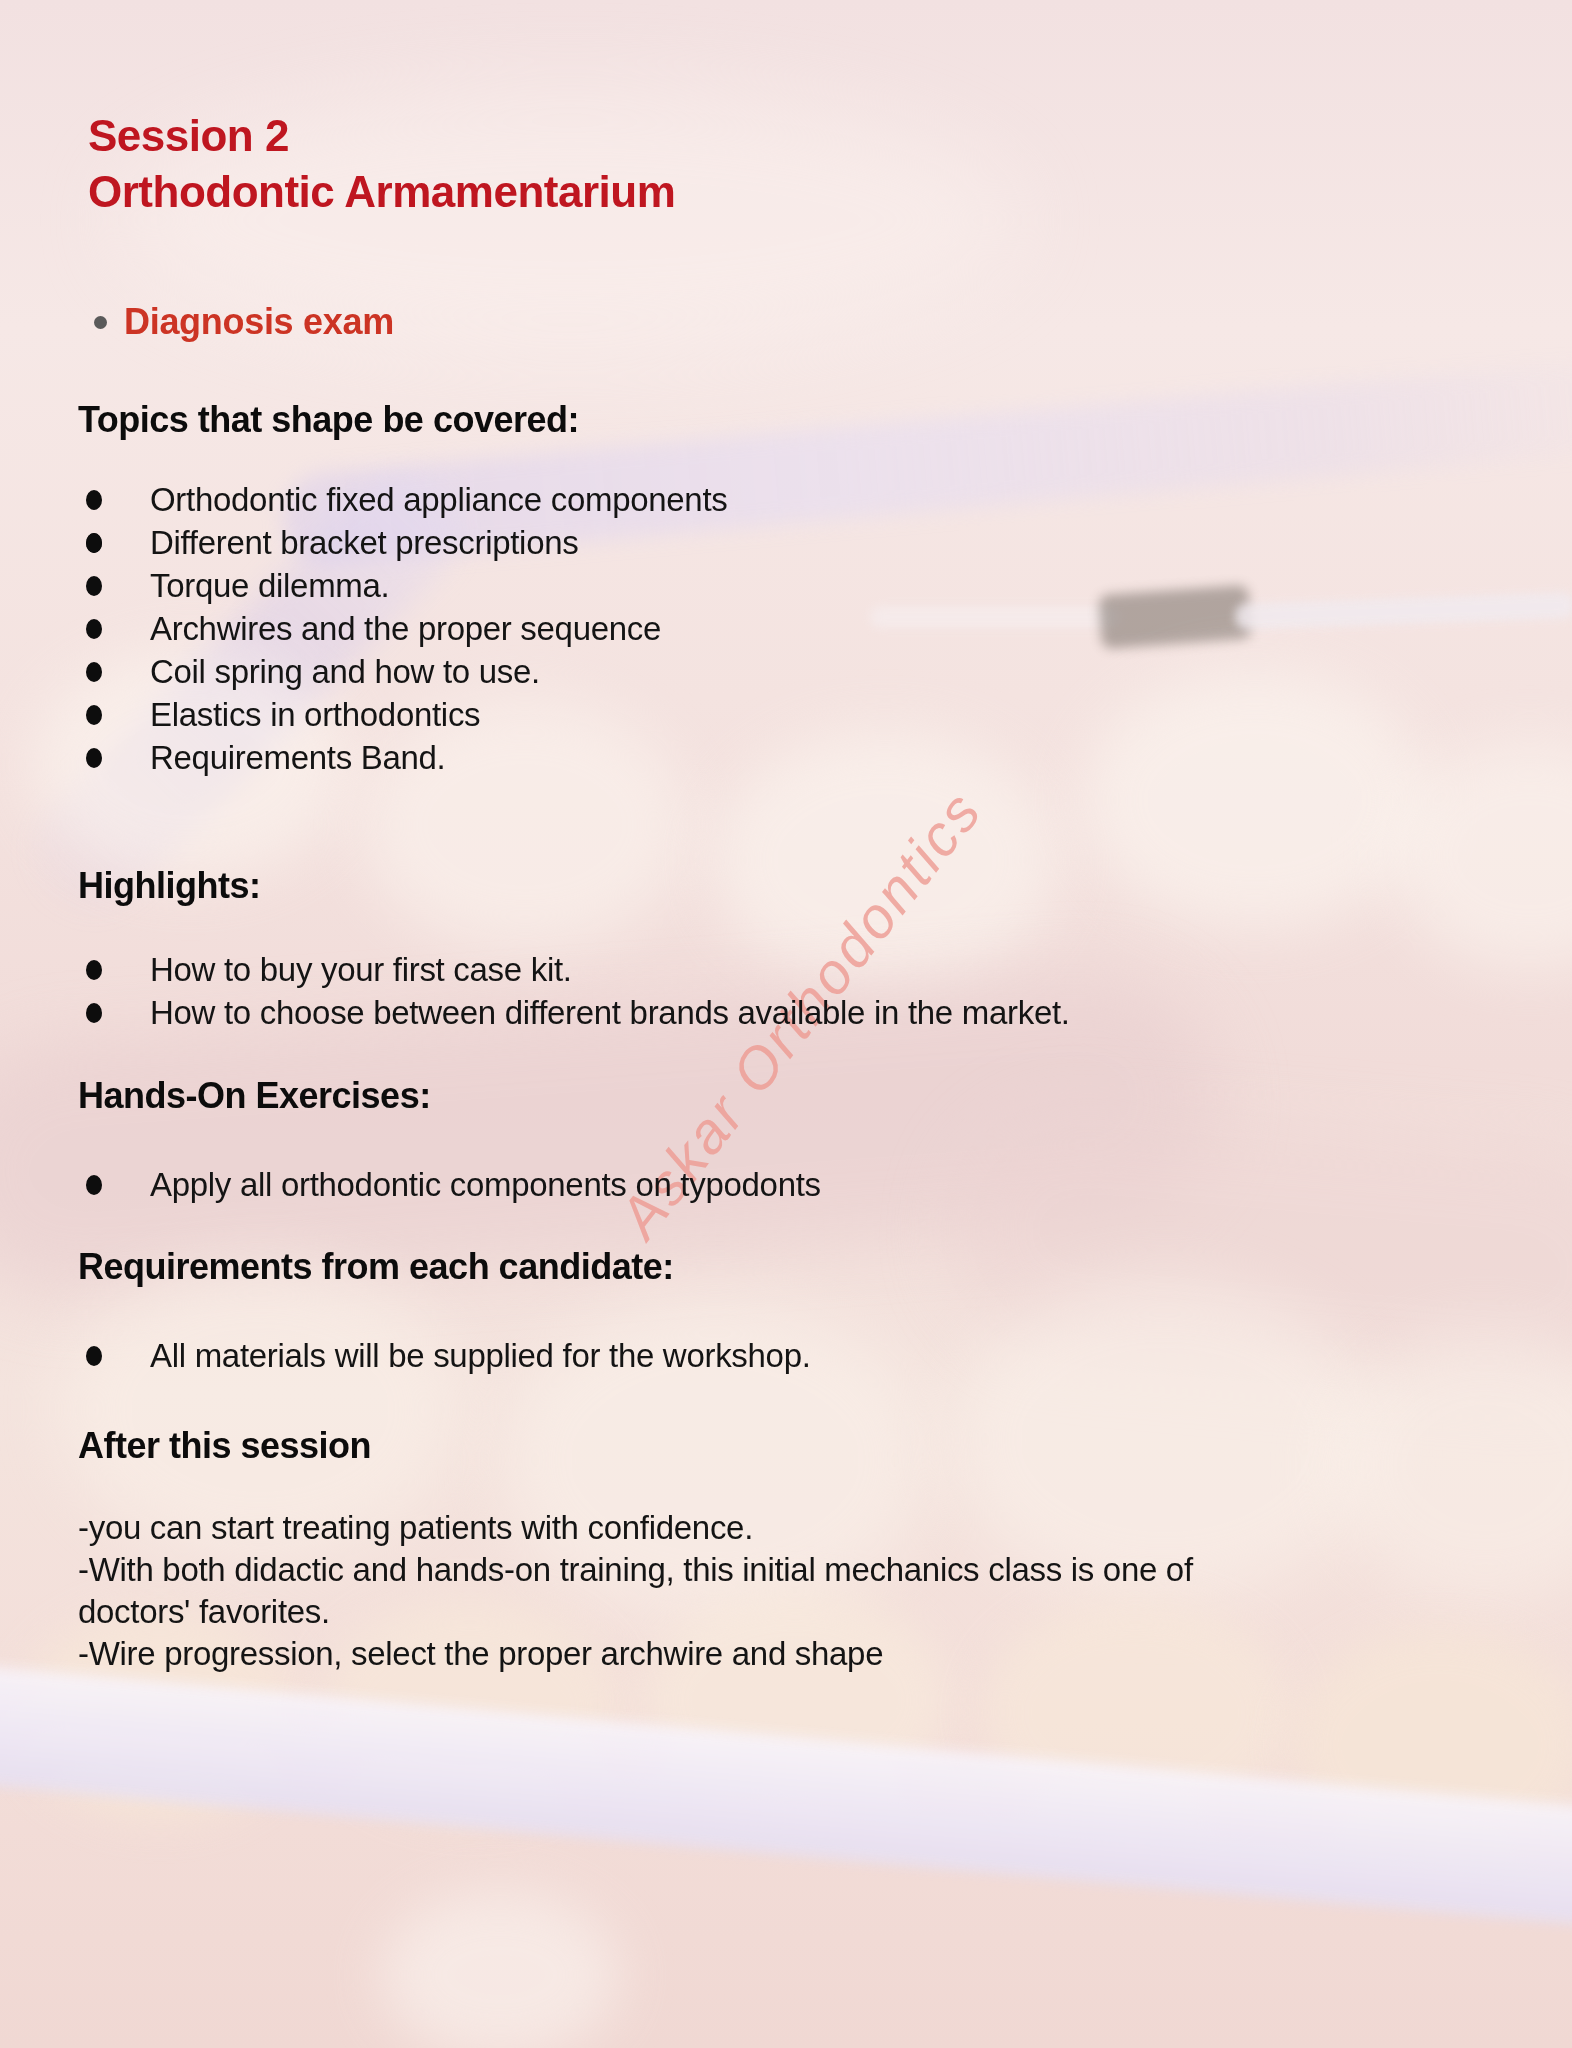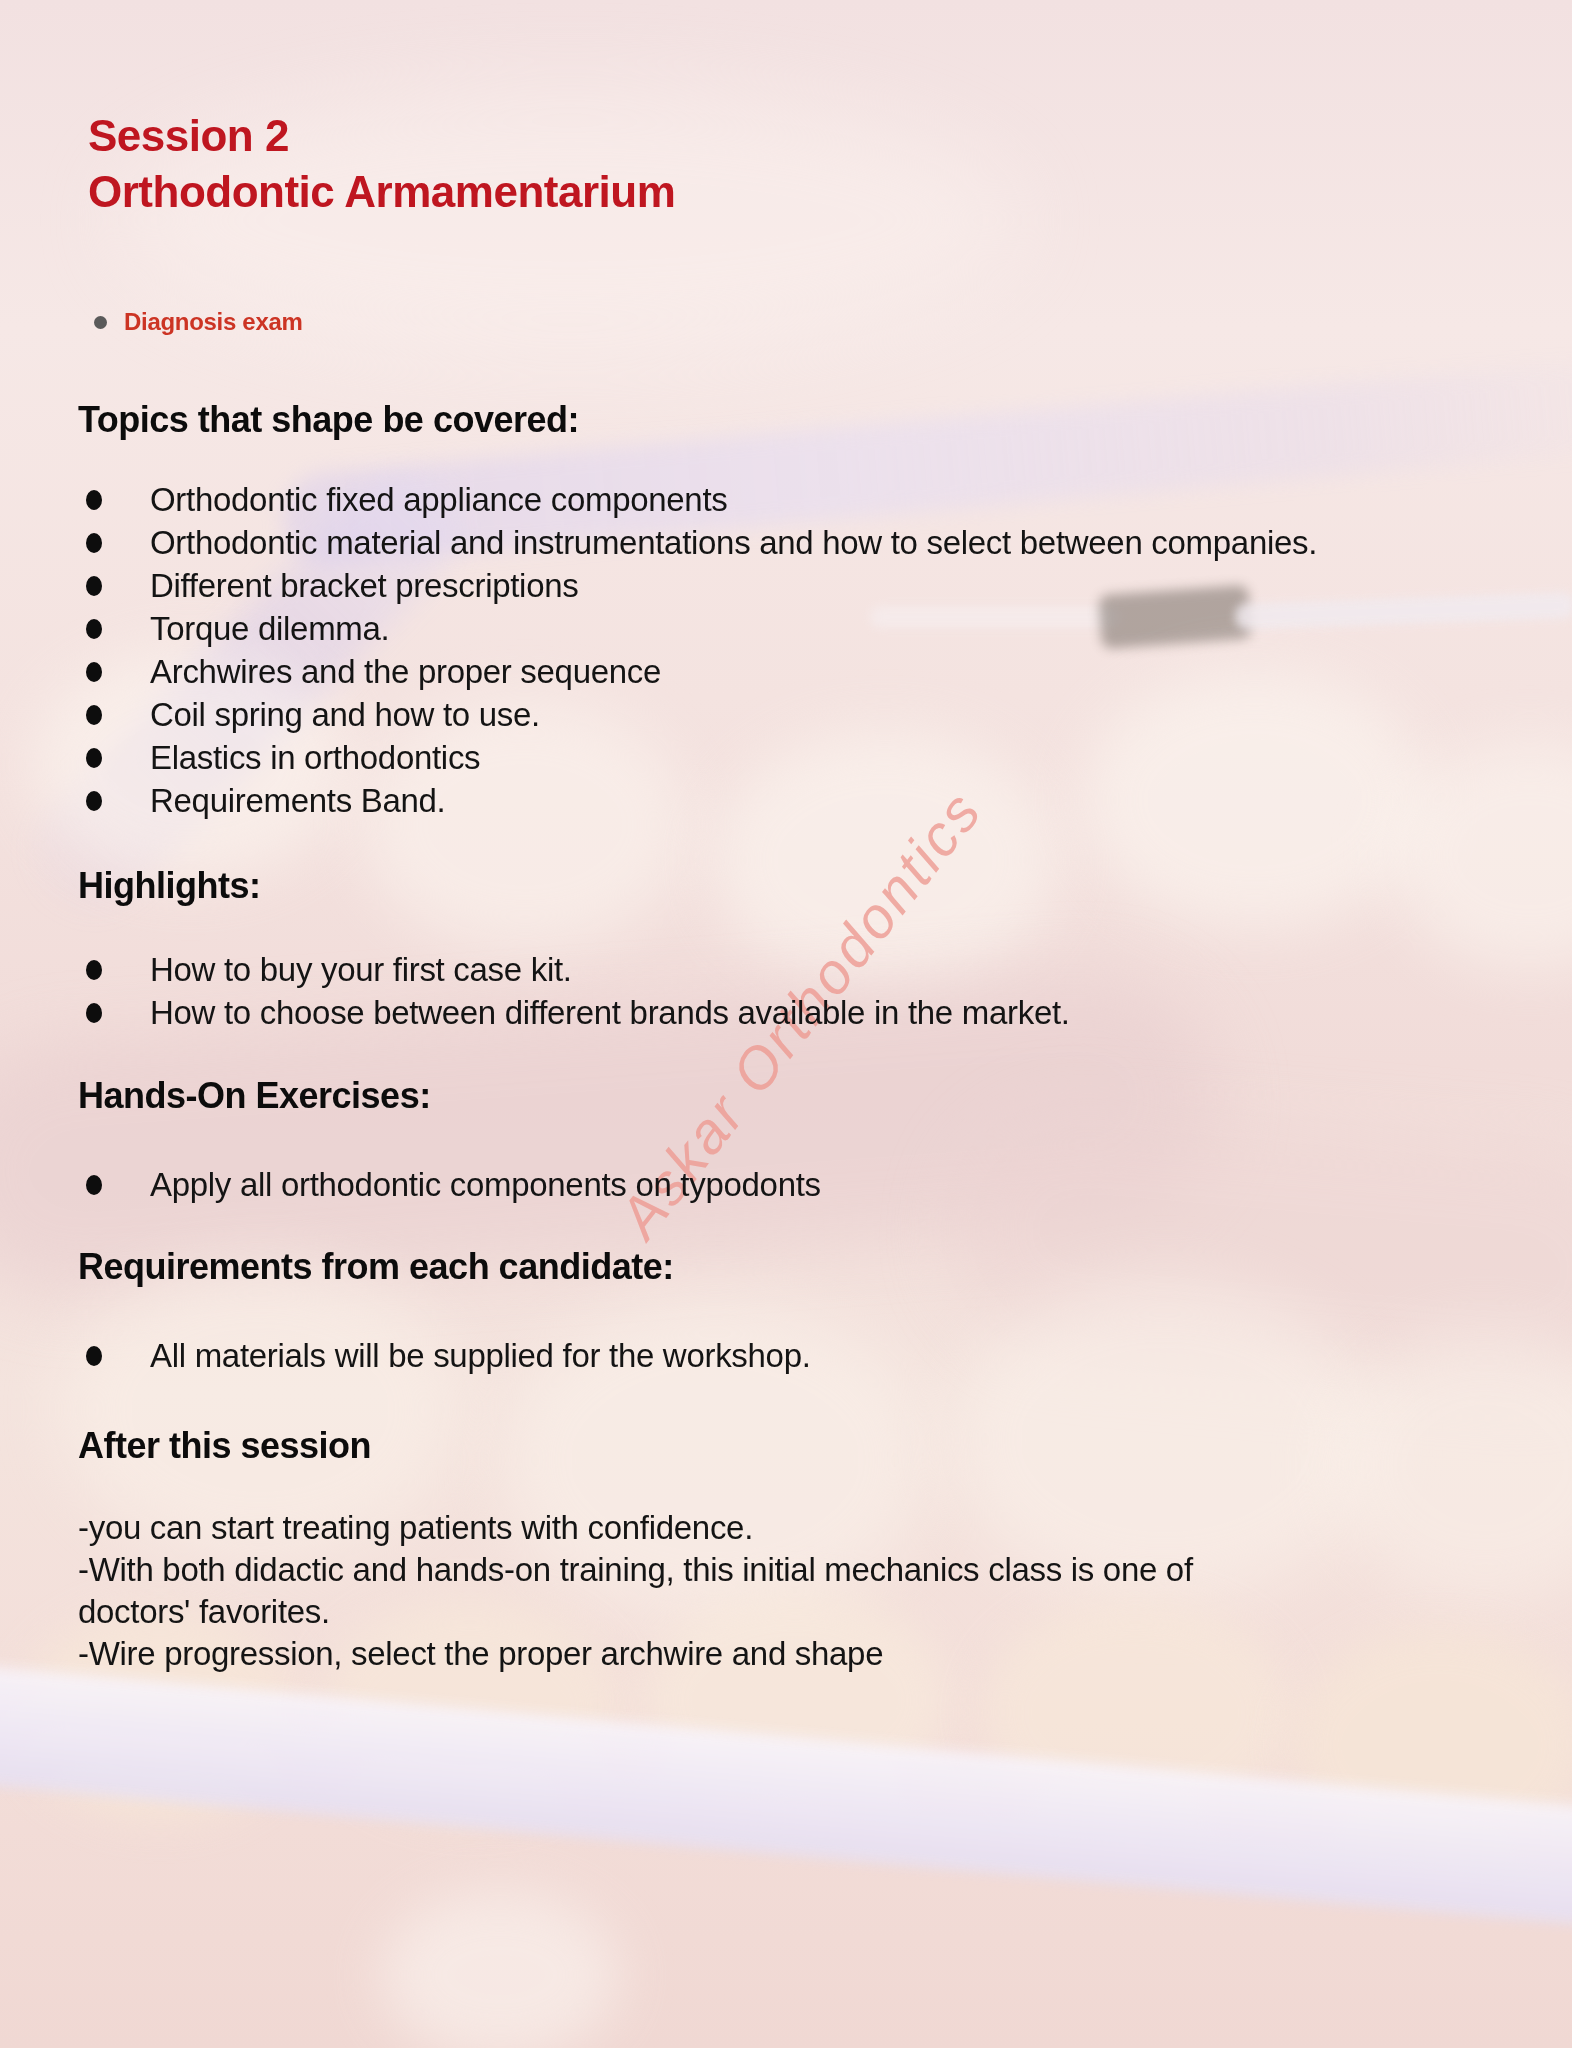--- a/index.html
+++ b/index.html
@@ -68,21 +68,21 @@
 
   
   .content{position:absolute;left:0;top:0;width:1440px;height:2048px;z-index:3;color:#141414;}
   .doc-title{
     position:absolute;left:88px;top:108px;
     font-size:44px;font-weight:bold;line-height:56px;letter-spacing:-0.5px;
     color:#bf1620;
   }
   .exam-row{position:absolute;left:94px;top:299px;display:flex;align-items:flex-start;}
   .exam-dot{width:13px;height:13px;border-radius:50%;background:#5a5a5a;margin-top:17px;margin-right:17px;}
-  .exam-label{font-size:24px;font-weight:bold;line-height:46px;color:#cc3424;letter-spacing:-0.3px;}
+  .exam-label{font-size:36px;font-weight:bold;line-height:46px;color:#cc3424;letter-spacing:-0.3px;}
 
   .sec-heading{
     position:absolute;left:78px;
     font-size:36px;font-weight:bold;line-height:44px;letter-spacing:-0.5px;color:#0c0c0c;
   }
   #h-topics{top:398px;}
   #h-highlights{top:864px;}
   #h-handson{top:1074px;}
   #h-req{top:1245px;}
   #h-after{top:1424px;}
@@ -142,21 +142,21 @@
   </div>
 
   <div class="exam-row">
     <span class="exam-dot"></span>
     <span class="exam-label">Diagnosis exam</span>
   </div>
 
   <div class="sec-heading" id="h-topics">Topics that shape be covered:</div>
   <ul class="blist" id="list-topics">
     <li><span class="dot"></span><span>Orthodontic fixed appliance components</span></li>
-    <li><span class="dot"></span><span>Orthodontic material and instrumentations and how to select between companies.</span></li>
+    <li><span class="dot"></span></li>
     <li><span class="dot"></span><span>Different bracket prescriptions</span></li>
     <li><span class="dot"></span><span>Torque dilemma.</span></li>
     <li><span class="dot"></span><span>Archwires and the proper sequence</span></li>
     <li><span class="dot"></span><span>Coil spring and how to use.</span></li>
     <li><span class="dot"></span><span>Elastics in orthodontics</span></li>
     <li><span class="dot"></span><span>Requirements Band.</span></li>
   </ul>
 
   <div class="sec-heading" id="h-highlights">Highlights:</div>
   <ul class="blist" id="list-highlights">

